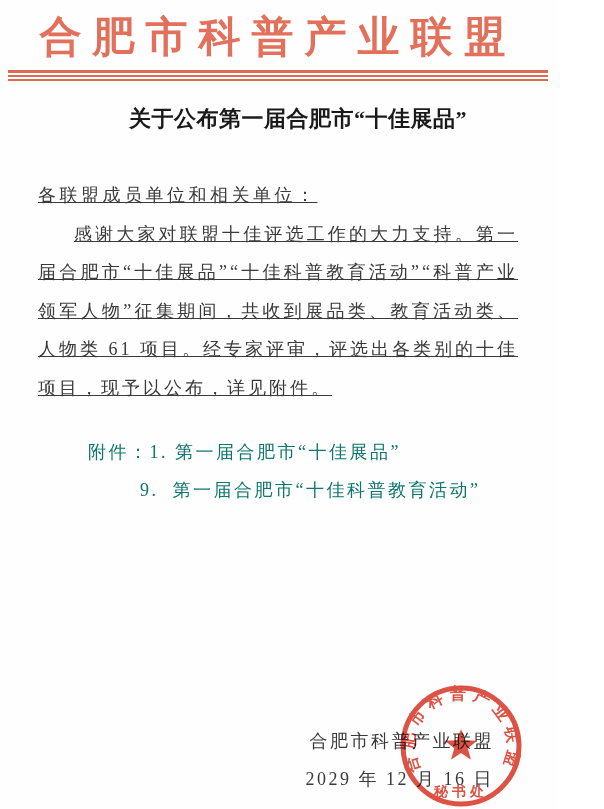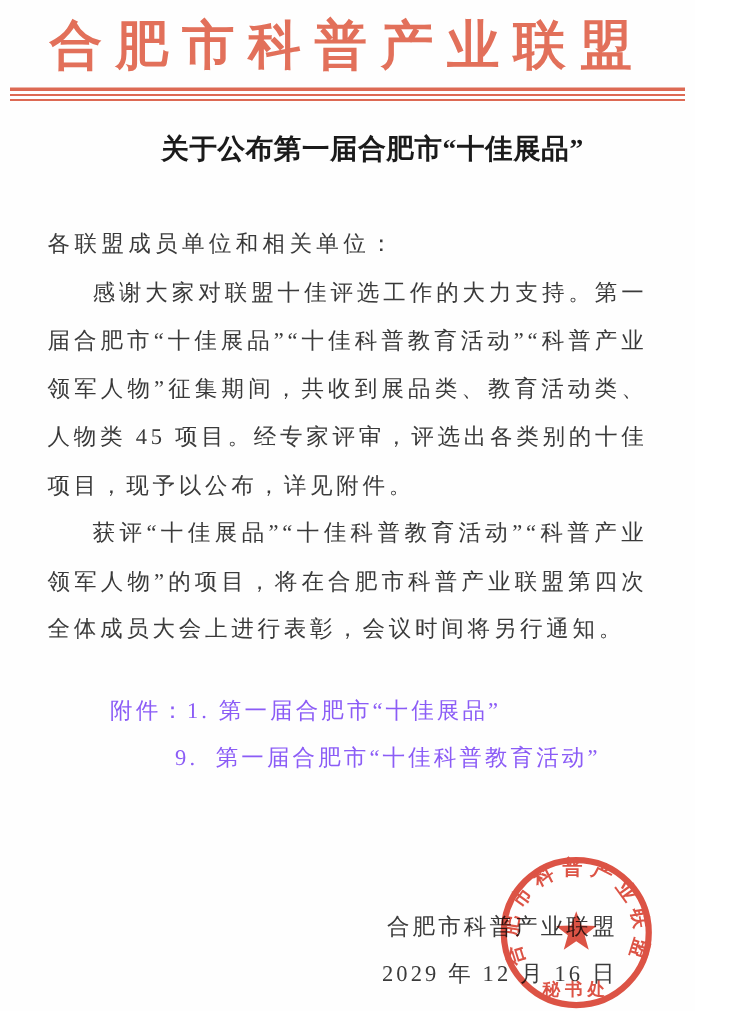--- a/index.html
+++ b/index.html
@@ -54,35 +54,36 @@
     padding-left: 40px;
   }
   
   .body-text {
     margin: 40px 38px 0 38px;
     font-size: 18px;
     line-height: 38.5px;
     letter-spacing: 3px;
     color: #3a3a3a;
     text-align: justify;
+    text-decoration: underline;
   }
   .salutation {
     letter-spacing: 3.5px;
   }
   .para {
     text-indent: 2em;
     margin: 0;
   }
   
   .attachments {
     margin: 26px 38px 0 38px;
     font-size: 18px;
     line-height: 38px;
     letter-spacing: 2.5px;
-    color: #8b5cf6;
+    color: #0f766e;
   }
   .att-line { white-space: pre-wrap; }
   .att-first { padding-left: 50px; }
   .att-rest  { padding-left: 102px; }
   
   .signature {
     position: absolute;
     right: 62px;
     top: 722px;
     text-align: right;
@@ -113,22 +114,21 @@
     <div class="org-name">合肥市科普产业联盟</div>
   </div>
   <div class="header-rule"></div>
 
   <div class="notice-title">
     <div>关于公布第一届合肥市“十佳展品”</div>
   </div>
 
   <div class="body-text">
     <div class="salutation">各联盟成员单位和相关单位：</div>
-    <p class="para">感谢大家对联盟十佳评选工作的大力支持。第一届合肥市“十佳展品”“十佳科普教育活动”“科普产业领军人物”征集期间，共收到展品类、教育活动类、人物类 45 项目。经专家评审，评选出各类别的十佳项目，现予以公布，详见附件。</p>
-    <p class="para">获评“十佳展品”“十佳科普教育活动”“科普产业领军人物”的项目，将在合肥市科普产业联盟第四次全体成员大会上进行表彰，会议时间将另行通知。</p>
+    <p class="para">感谢大家对联盟十佳评选工作的大力支持。第一届合肥市“十佳展品”“十佳科普教育活动”“科普产业领军人物”征集期间，共收到展品类、教育活动类、人物类 61 项目。经专家评审，评选出各类别的十佳项目，现予以公布，详见附件。</p>
   </div>
 
   <div class="attachments">
     <div class="att-line att-first"><span>附件：</span><span>1. 第一届合肥市“十佳展品”</span></div>
     <div class="att-line att-rest">9.  第一届合肥市“十佳科普教育活动”</div>
   </div>
 
   <div class="signature">
     <div>合肥市科普产业联盟</div>
     <div>2029 年 12 月 16 日</div>

